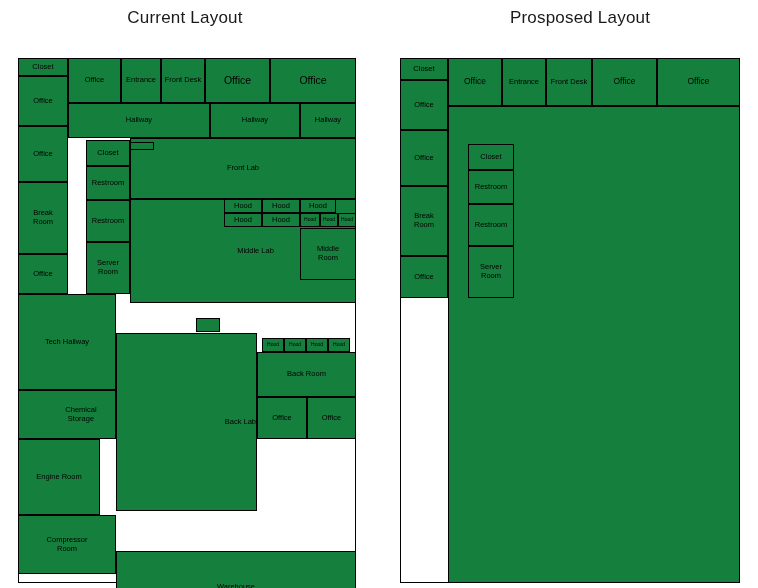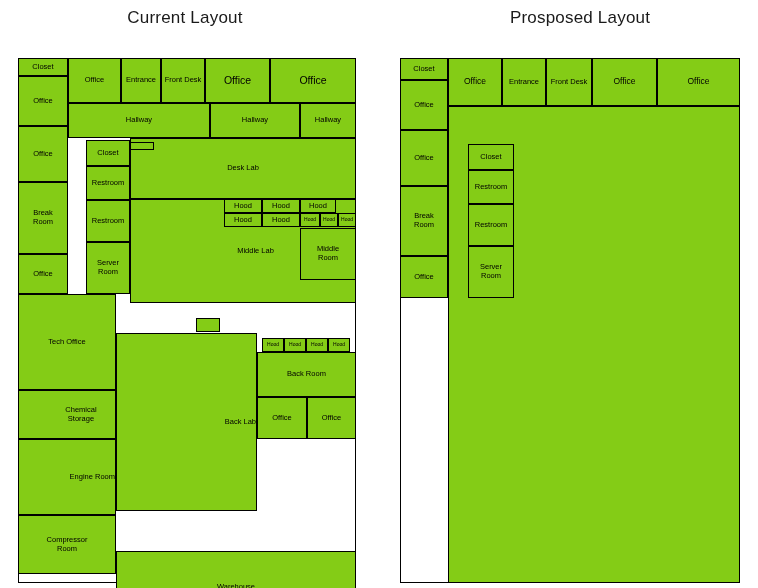--- a/index.html
+++ b/index.html
@@ -25,21 +25,21 @@
     font-weight: 400;
     color: #1a1a1a;
     letter-spacing: 0.2px;
     white-space: nowrap;
     text-align: center;
   }
   .room {
     position: absolute;
     box-sizing: border-box;
     border: 1.6px solid #000000;
-    background: #84cc16;
+    background: #15803d;
     display: flex;
     align-items: center;
     justify-content: center;
     text-align: center;
     font-size: 7.5px;
     line-height: 1.15;
     color: #000000;
     overflow: hidden;
   }
   .room.big { font-size: 10.5px; }
@@ -72,26 +72,26 @@
       <div class="room" style="left: 18px; top: 126px; width: 50px; height: 56px;">
         <span>Office</span>
       </div>
       <div class="room" style="left: 18px; top: 182px; width: 50px; height: 72px;">
         <span>Break<br>Room</span>
       </div>
       <div class="room" style="left: 18px; top: 254px; width: 50px; height: 40px;">
         <span>Office</span>
       </div>
       <div class="room" style="left: 18px; top: 294px; width: 98px; height: 96px;">
-        <span>Tech Office</span>
+        <span>Tech Hallway</span>
       </div>
       <div class="room" style="left: 18px; top: 390px; width: 98px; height: 49px; padding-left: 28px;">
         <span>Chemical<br>Storage</span>
       </div>
-      <div class="room" style="left: 18px; top: 439px; width: 98px; height: 76px; justify-content: flex-end;">
+      <div class="room" style="left: 18px; top: 439px; width: 82px; height: 76px;">
         <span>Engine Room</span>
       </div>
       <div class="room" style="left: 18px; top: 515px; width: 98px; height: 59px;">
         <span>Compressor<br>Room</span>
       </div>
       <div class="room" style="left: 68px; top: 58px; width: 53px; height: 45px;">
         <span>Office</span>
       </div>
       <div class="room" style="left: 121px; top: 58px; width: 40px; height: 45px;">
         <span>Entrance</span>
@@ -123,21 +123,21 @@
       <div class="room" style="left: 86px; top: 200px; width: 44px; height: 42px;">
         <span>Restroom</span>
       </div>
       <div class="room" style="left: 86px; top: 242px; width: 44px; height: 52px;">
         <span>Server<br>Room</span>
       </div>
       <div class="room" style="left: 130px; top: 218px; width: 38px; height: 48px;">
         <span>Wash<br>Room</span>
       </div>
       <div class="room" style="left: 130px; top: 138px; width: 226px; height: 61px;">
-        <span>Desk Lab</span>
+        <span>Front Lab</span>
       </div>
       <div class="room" style="left: 130px; top: 199px; width: 226px; height: 104px; padding-left: 25px;">
         <span>Middle Lab</span>
       </div>
       <div class="room" style="left: 300px; top: 228px; width: 56px; height: 52px;">
         <span>Middle<br>Room</span>
       </div>
       <div class="room" style="left: 116px; top: 333px; width: 141px; height: 178px; justify-content: flex-end;">
         <span>Back Lab</span>
       </div>

